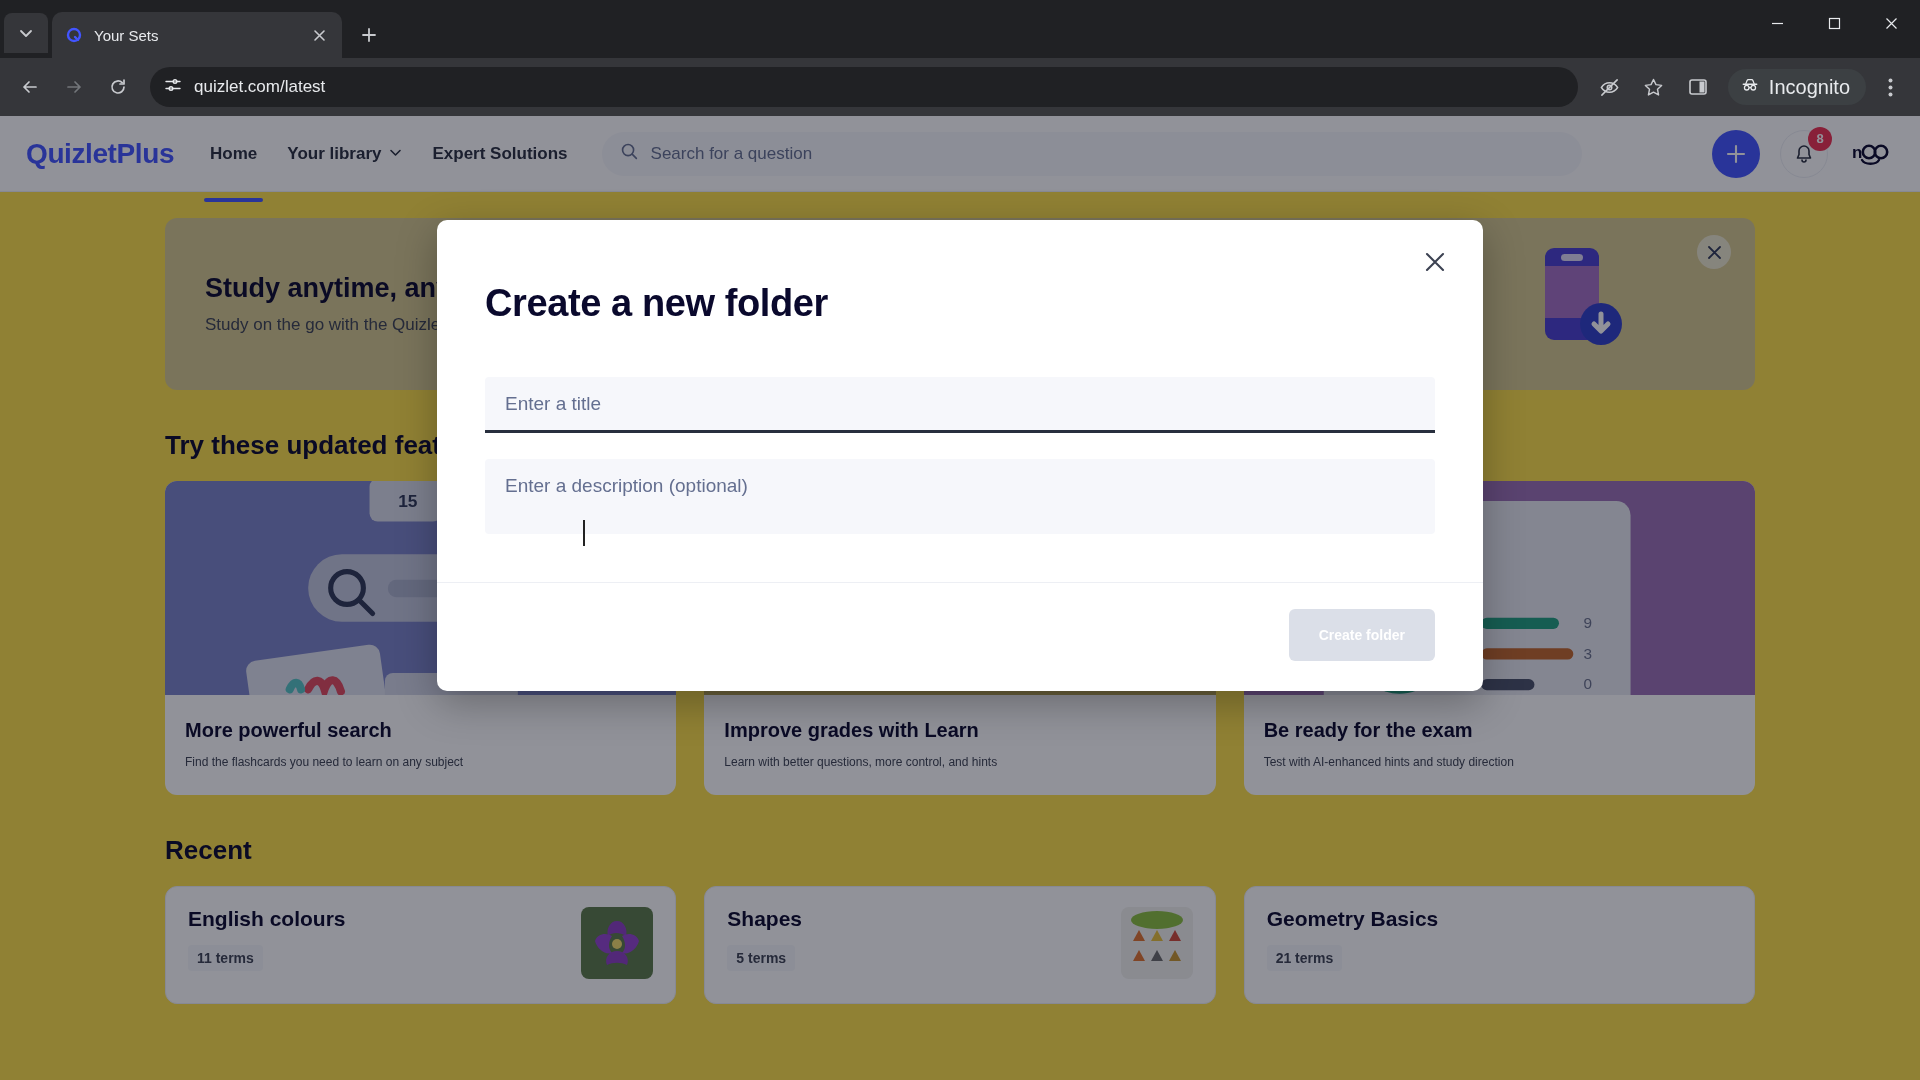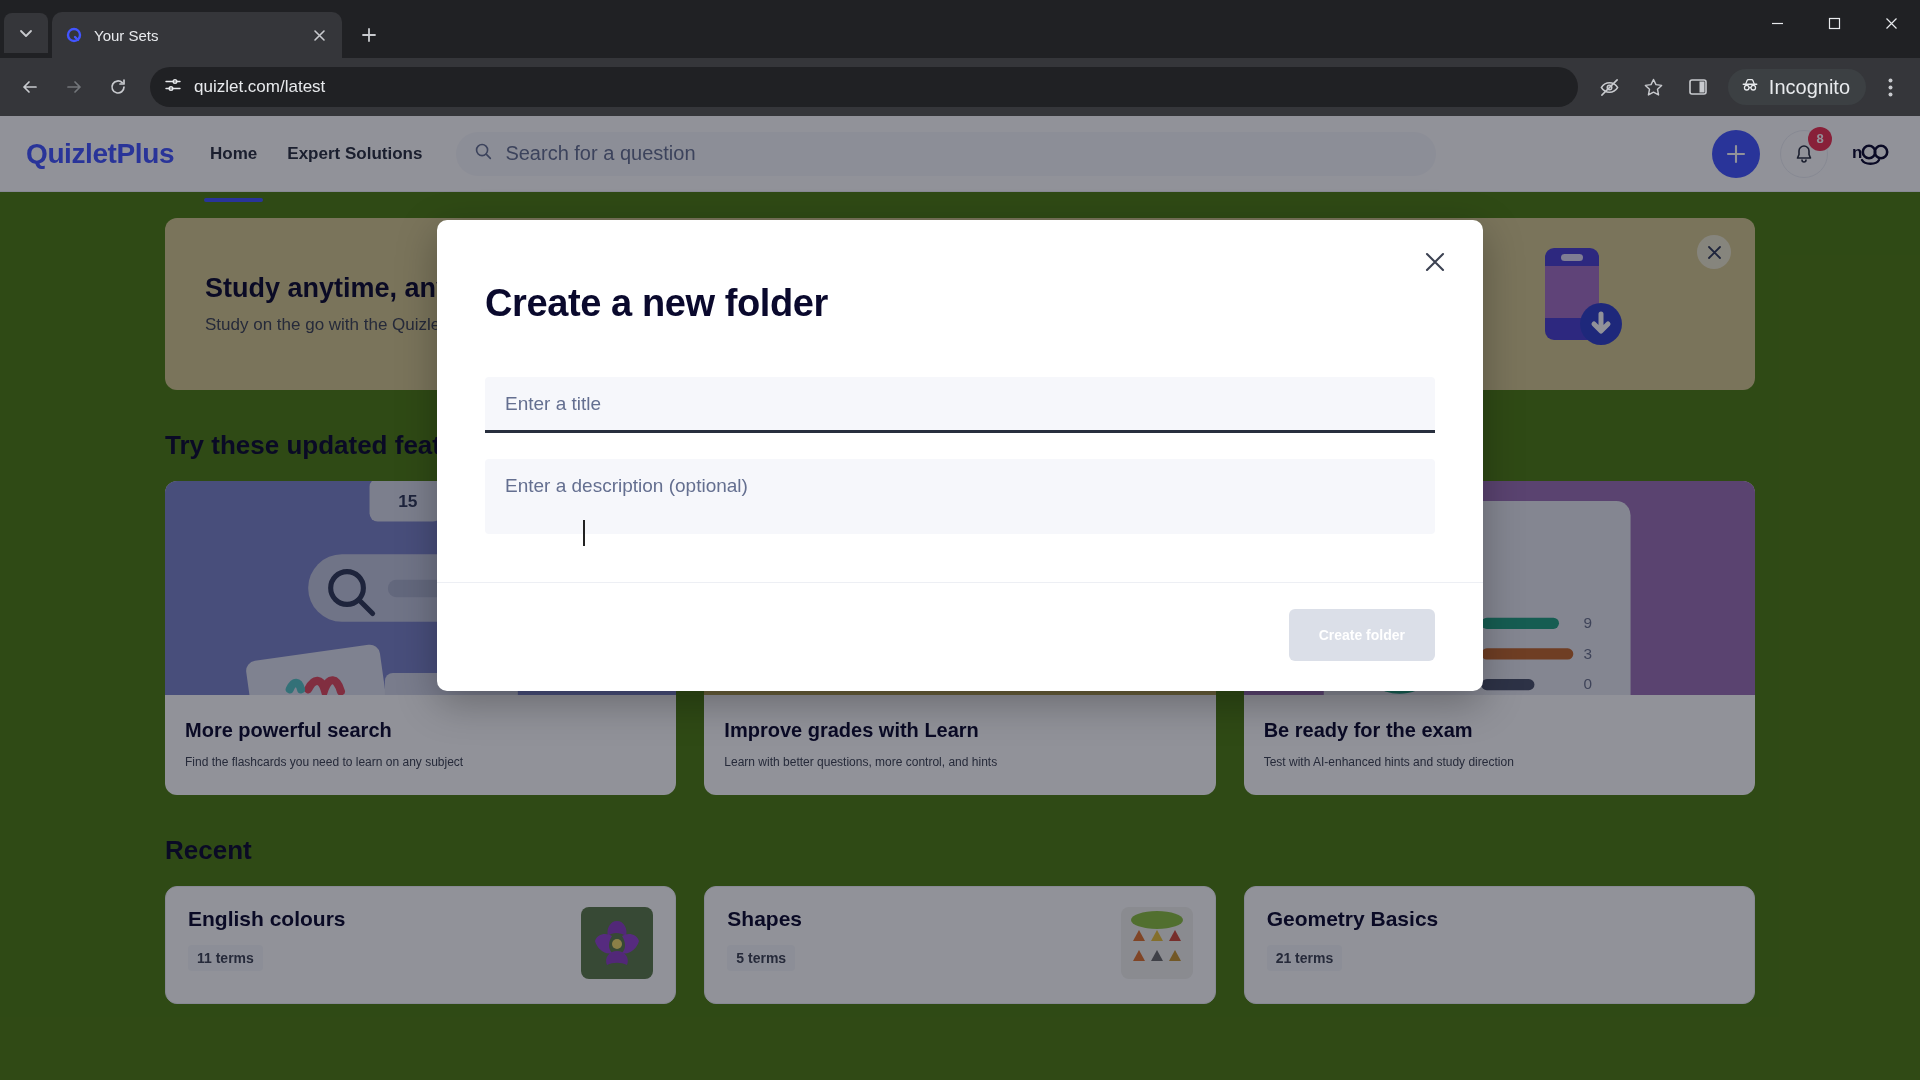--- a/index.html
+++ b/index.html
@@ -65,42 +65,42 @@
   .omni-url { font-size: 17px; color: #e8eaed; }
   .incognito-pill {
     height: 36px; border-radius: 18px; background: #3c4043;
     display: flex; align-items: center; gap: 9px; padding: 0 16px 0 12px;
     color: #e8eaed; font-size: 20px; margin-left: 6px; flex: none;
   }
 
   
   .page {
     position: absolute; top: 116px; left: 0; width: 1920px; height: 964px;
-    background: #4d7c0f; overflow: hidden;
+    background: #fde047; overflow: hidden;
   }
   .page-inner { filter: none; }
 
   .qheader {
     height: 76px; display: flex; align-items: center; padding: 0 26px;
     border-bottom: 1px solid #edeff4; background: #fff;
   }
   .logo { font-size: 28px; font-weight: 800; color: #4255ff; letter-spacing: -0.4px; margin-right: 36px; }
   .nav { display: flex; align-items: center; gap: 30px; height: 76px; }
   .nav-item {
     font-size: 17px; color: #282e3e; font-weight: 600;
     height: 96px; display: flex; align-items: center; gap: 8px; position: relative;
   }
   .nav-item.active::after {
     content: ""; position: absolute; bottom: 0; left: -6px; right: -6px;
     height: 4px; background: #4255ff; border-radius: 2px;
   }
   .searchbar {
     flex: 1; max-width: 980px; height: 44px; background: #f6f7fb; border-radius: 22px;
     display: flex; align-items: center; gap: 12px; padding: 0 18px; margin: 0 34px;
-    color: #646f90; font-size: 20px;
+    color: #646f90; font-size: 17px;
   }
   .hdr-right { display: flex; align-items: center; gap: 20px; margin-left: auto; }
   .plus-btn {
     width: 48px; height: 48px; border-radius: 50%; background: #4255ff;
     display: flex; align-items: center; justify-content: center; color: #fff;
   }
   .bell-btn {
     width: 48px; height: 48px; border-radius: 50%; border: 1px solid #edeff4;
     display: flex; align-items: center; justify-content: center; color: #282e3e; position: relative;
   }
@@ -306,20 +306,28 @@
   </div>
 
   <div class="page">
     <div class="page-inner">
 
       <div class="qheader">
         <div class="logo">QuizletPlus</div>
         <div class="nav">
           <div class="nav-item active">
             <span>Home</span>
+          </div>
+          <div class="nav-item">
+            <span>Your library</span>
+            <span>
+              <svg width="13" height="13" viewBox="0 0 13 13">
+                  <path d="M2 4.5l4.5 4.5L11 4.5" stroke="currentColor" stroke-width="1.6" fill="none" stroke-linecap="round" stroke-linejoin="round"></path>
+                </svg>
+            </span>
           </div>
           <div class="nav-item">
             <span>Expert Solutions</span>
           </div>
         </div>
         <div class="searchbar">
           <span>
             <svg width="19" height="19" viewBox="0 0 20 20">
                 <circle cx="8.5" cy="8.5" r="5.8" fill="none" stroke="currentColor" stroke-width="1.7"></circle>
                 <path d="M12.8 12.8l4.4 4.4" stroke="currentColor" stroke-width="1.7" stroke-linecap="round"></path>

